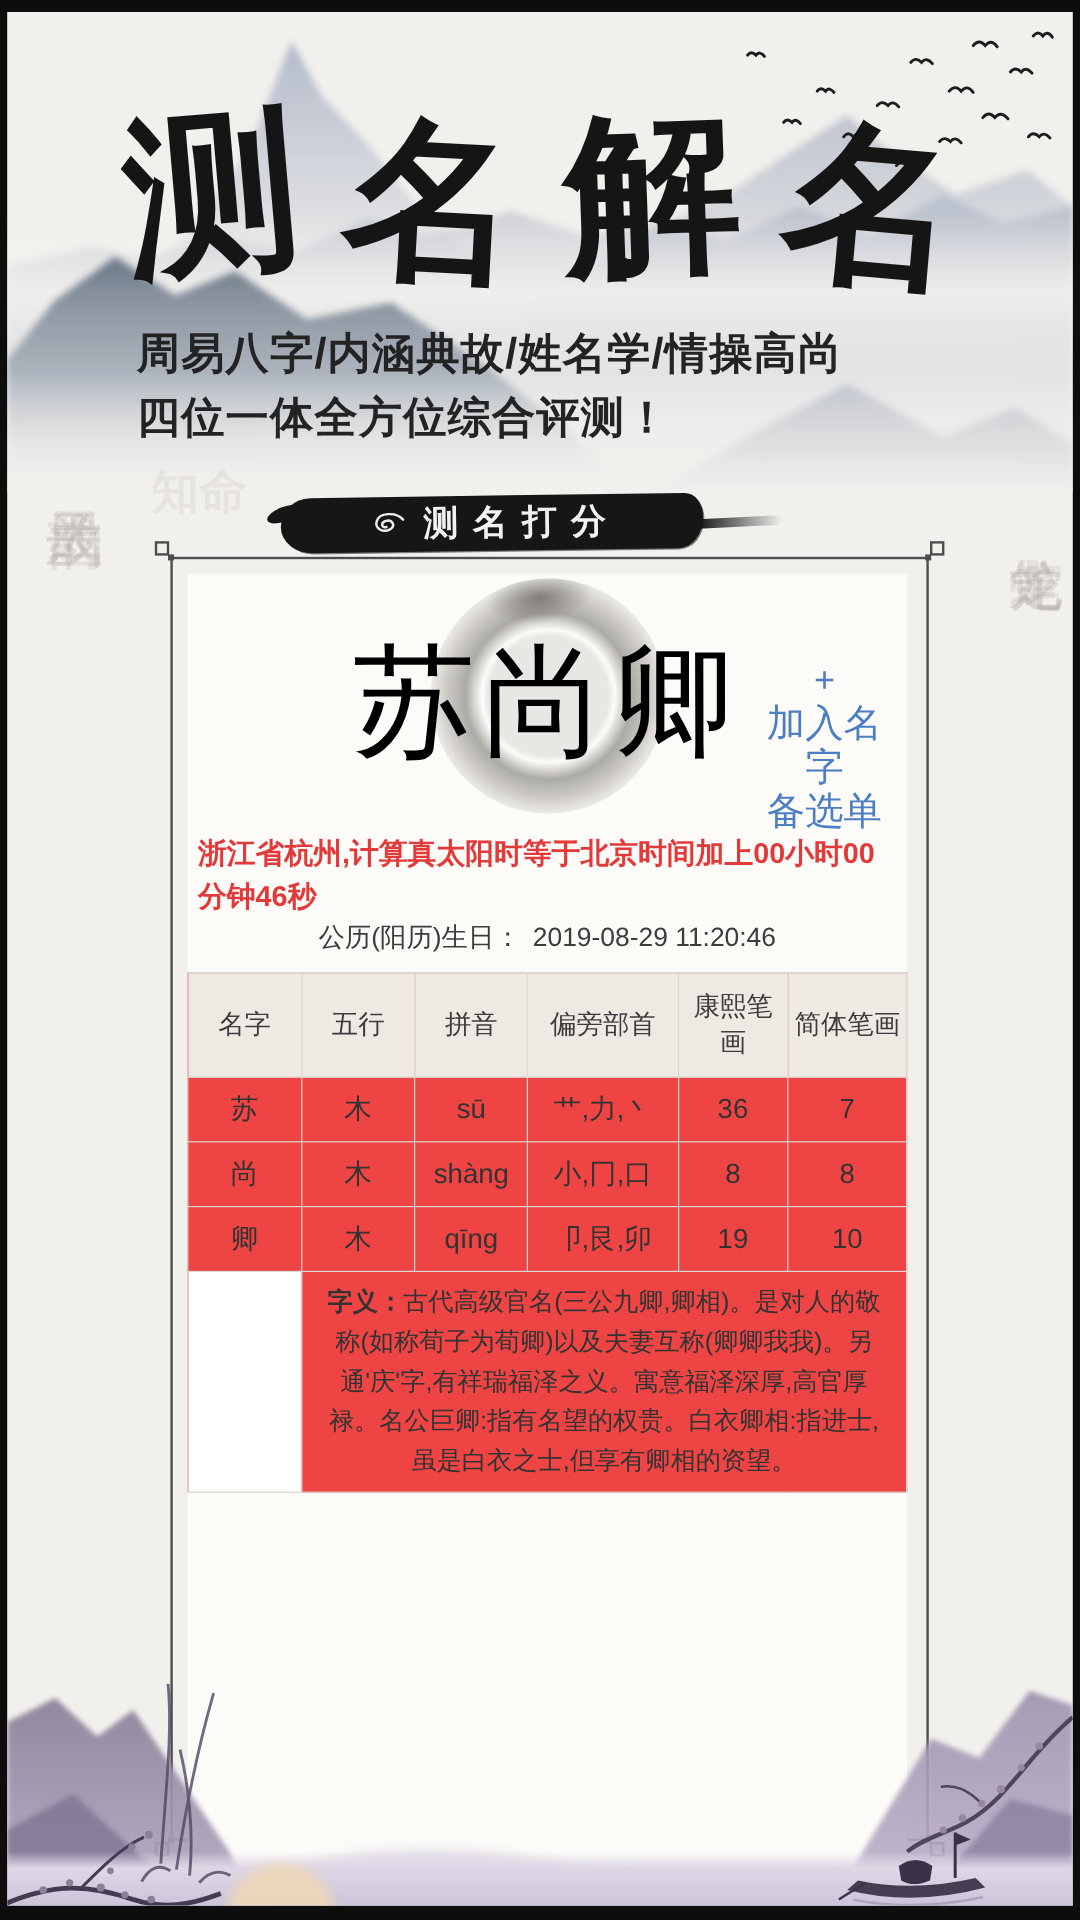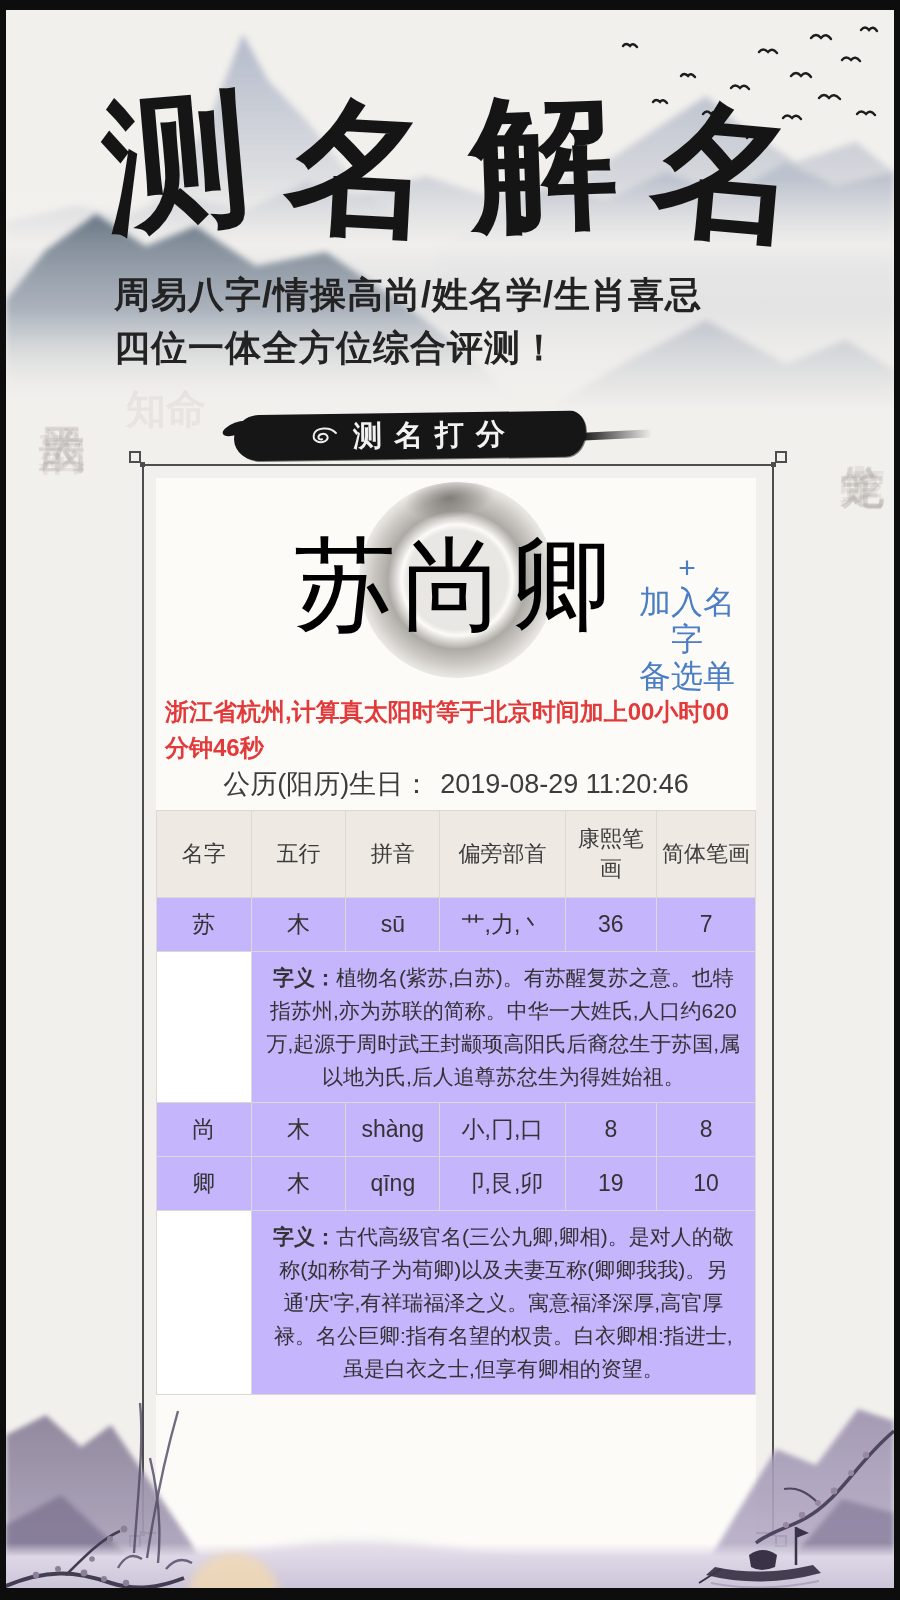--- a/index.html
+++ b/index.html
@@ -61,26 +61,26 @@
     transform:rotate(-8deg);}
   .big-name{position:absolute;left:0;top:40px;width:600px;text-align:center;font-size:102px;
     letter-spacing:6px;color:#000000;font-weight:500;z-index:2;}
   .add-name{position:absolute;left:468px;top:74px;width:126px;text-align:center;color:#4b7ec3;
     z-index:3;cursor:pointer;}
   .add-name .plus{font-size:30px;line-height:32px;font-weight:400;}
   .add-name .ln{font-size:32px;line-height:37px;}
   .note{position:absolute;left:9px;top:216px;width:584px;color:#e23a3a;font-weight:700;
     font-size:24px;line-height:36px;z-index:2;}
   .birth{position:absolute;left:0;top:288px;width:600px;text-align:center;color:#3c3c3c;
-    font-size:27px;z-index:2;}
+    font-size:22px;z-index:2;}
   .birth .val{margin-left:10px;}
 
   
   .card table{position:absolute;left:0;top:332px;width:600px;border-collapse:collapse;
-    table-layout:fixed;background:#c4b5fd;z-index:2;}
+    table-layout:fixed;background:#ef4444;z-index:2;}
   .card th,.card td{border:1px solid #dcd8d3;}
   .card th{background:#efe9e4;color:#3c3c3c;font-weight:400;font-size:22px;padding:13px 3px;line-height:30px;}
   .card td.val{text-align:center;font-size:23px;color:#333;padding:11px 2px;}
   .card td.meaning{font-size:21px;color:#333;line-height:33px;text-align:center;padding:9px 13px;}
   .card td.meaning .mlab{font-weight:700;}
   .card td.spacer{background:#fff;}
 
   
   .bottom-art{position:absolute;left:0;top:1393px;width:888px;height:195px;z-index:6;pointer-events:none;}
 </style>
@@ -147,21 +147,21 @@
     </svg>
 
     <div class="main-title">
       <span>测</span>
       <span>名</span>
       <span>解</span>
       <span>名</span>
     </div>
 
     <div class="intro">
-      <div>周易八字/情操高尚/姓名学/生肖喜忌</div>
+      <div>周易八字/内涵典故/姓名学/情操高尚</div>
       <div>四位一体全方位综合评测！</div>
     </div>
 
     <div class="mark v" style="left:26px;top:380px;font-size:46px;">墨韵天成</div>
     <div class="mark v" style="left:828px;top:420px;font-size:44px;">笔走龙蛇</div>
     <div class="mark" style="left:120px;top:372px;font-size:40px;opacity:.8;">知命</div>
 
     <div class="banner">
       <svg width="36" height="24" viewBox="0 0 36 24">
         <path d="M33 8 C27 1 13 2 11 9 C9 15 16 19 22 16 C27 13 24 7 18 9 C14 10.5 15 15 19 14" fill="none" stroke="#eeeeee" stroke-width="2" stroke-linecap="round"></path>
@@ -212,24 +212,20 @@
           </tr>
         </thead>
         <tbody>
           <tr>
             <td class="val">苏</td>
             <td class="val">木</td>
             <td class="val">sū</td>
             <td class="val">艹,力,丶</td>
             <td class="val">36</td>
             <td class="val">7</td>
-          </tr>
-          <tr>
-            <td class="spacer"></td>
-            <td class="meaning" colspan="5"><span class="mlab">字义：</span><span>植物名(紫苏,白苏)。有苏醒复苏之意。也特指苏州,亦为苏联的简称。中华一大姓氏,人口约620万,起源于周时武王封颛顼高阳氏后裔忿生于苏国,属以地为氏,后人追尊苏忿生为得姓始祖。</span></td>
           </tr>
           <tr>
             <td class="val">尚</td>
             <td class="val">木</td>
             <td class="val">shàng</td>
             <td class="val">小,冂,口</td>
             <td class="val">8</td>
             <td class="val">8</td>
           </tr>
           <tr>

